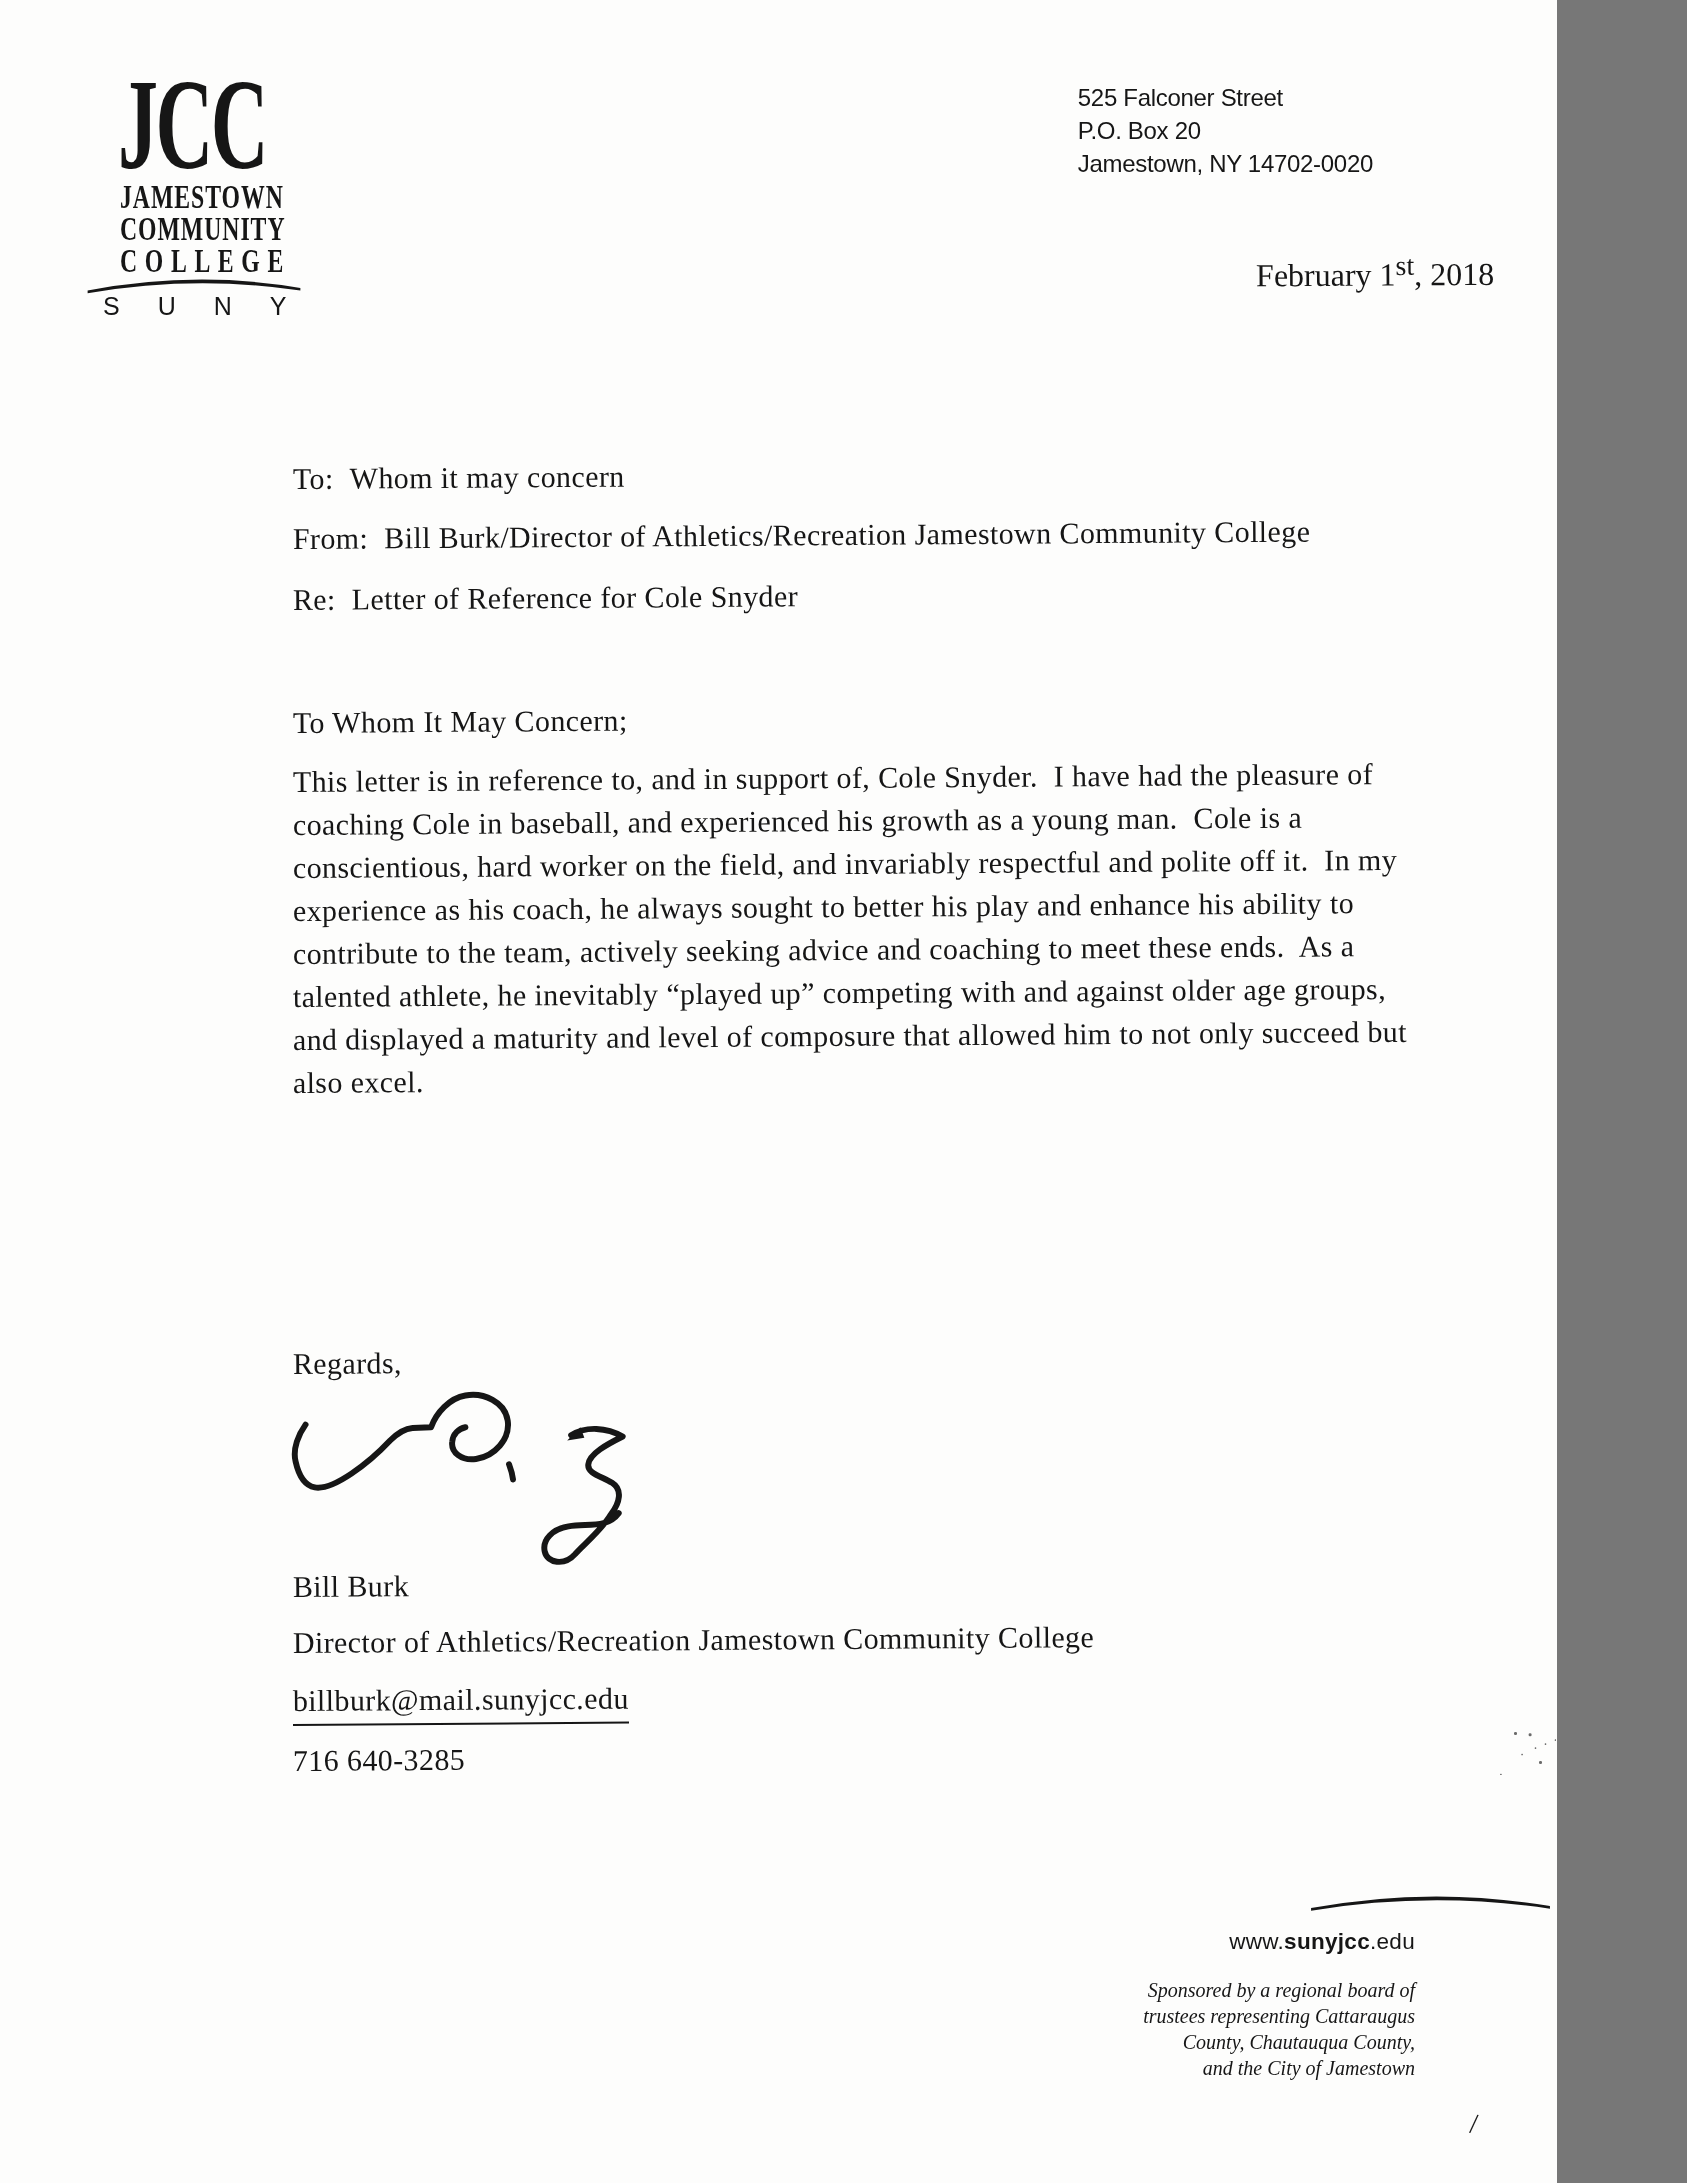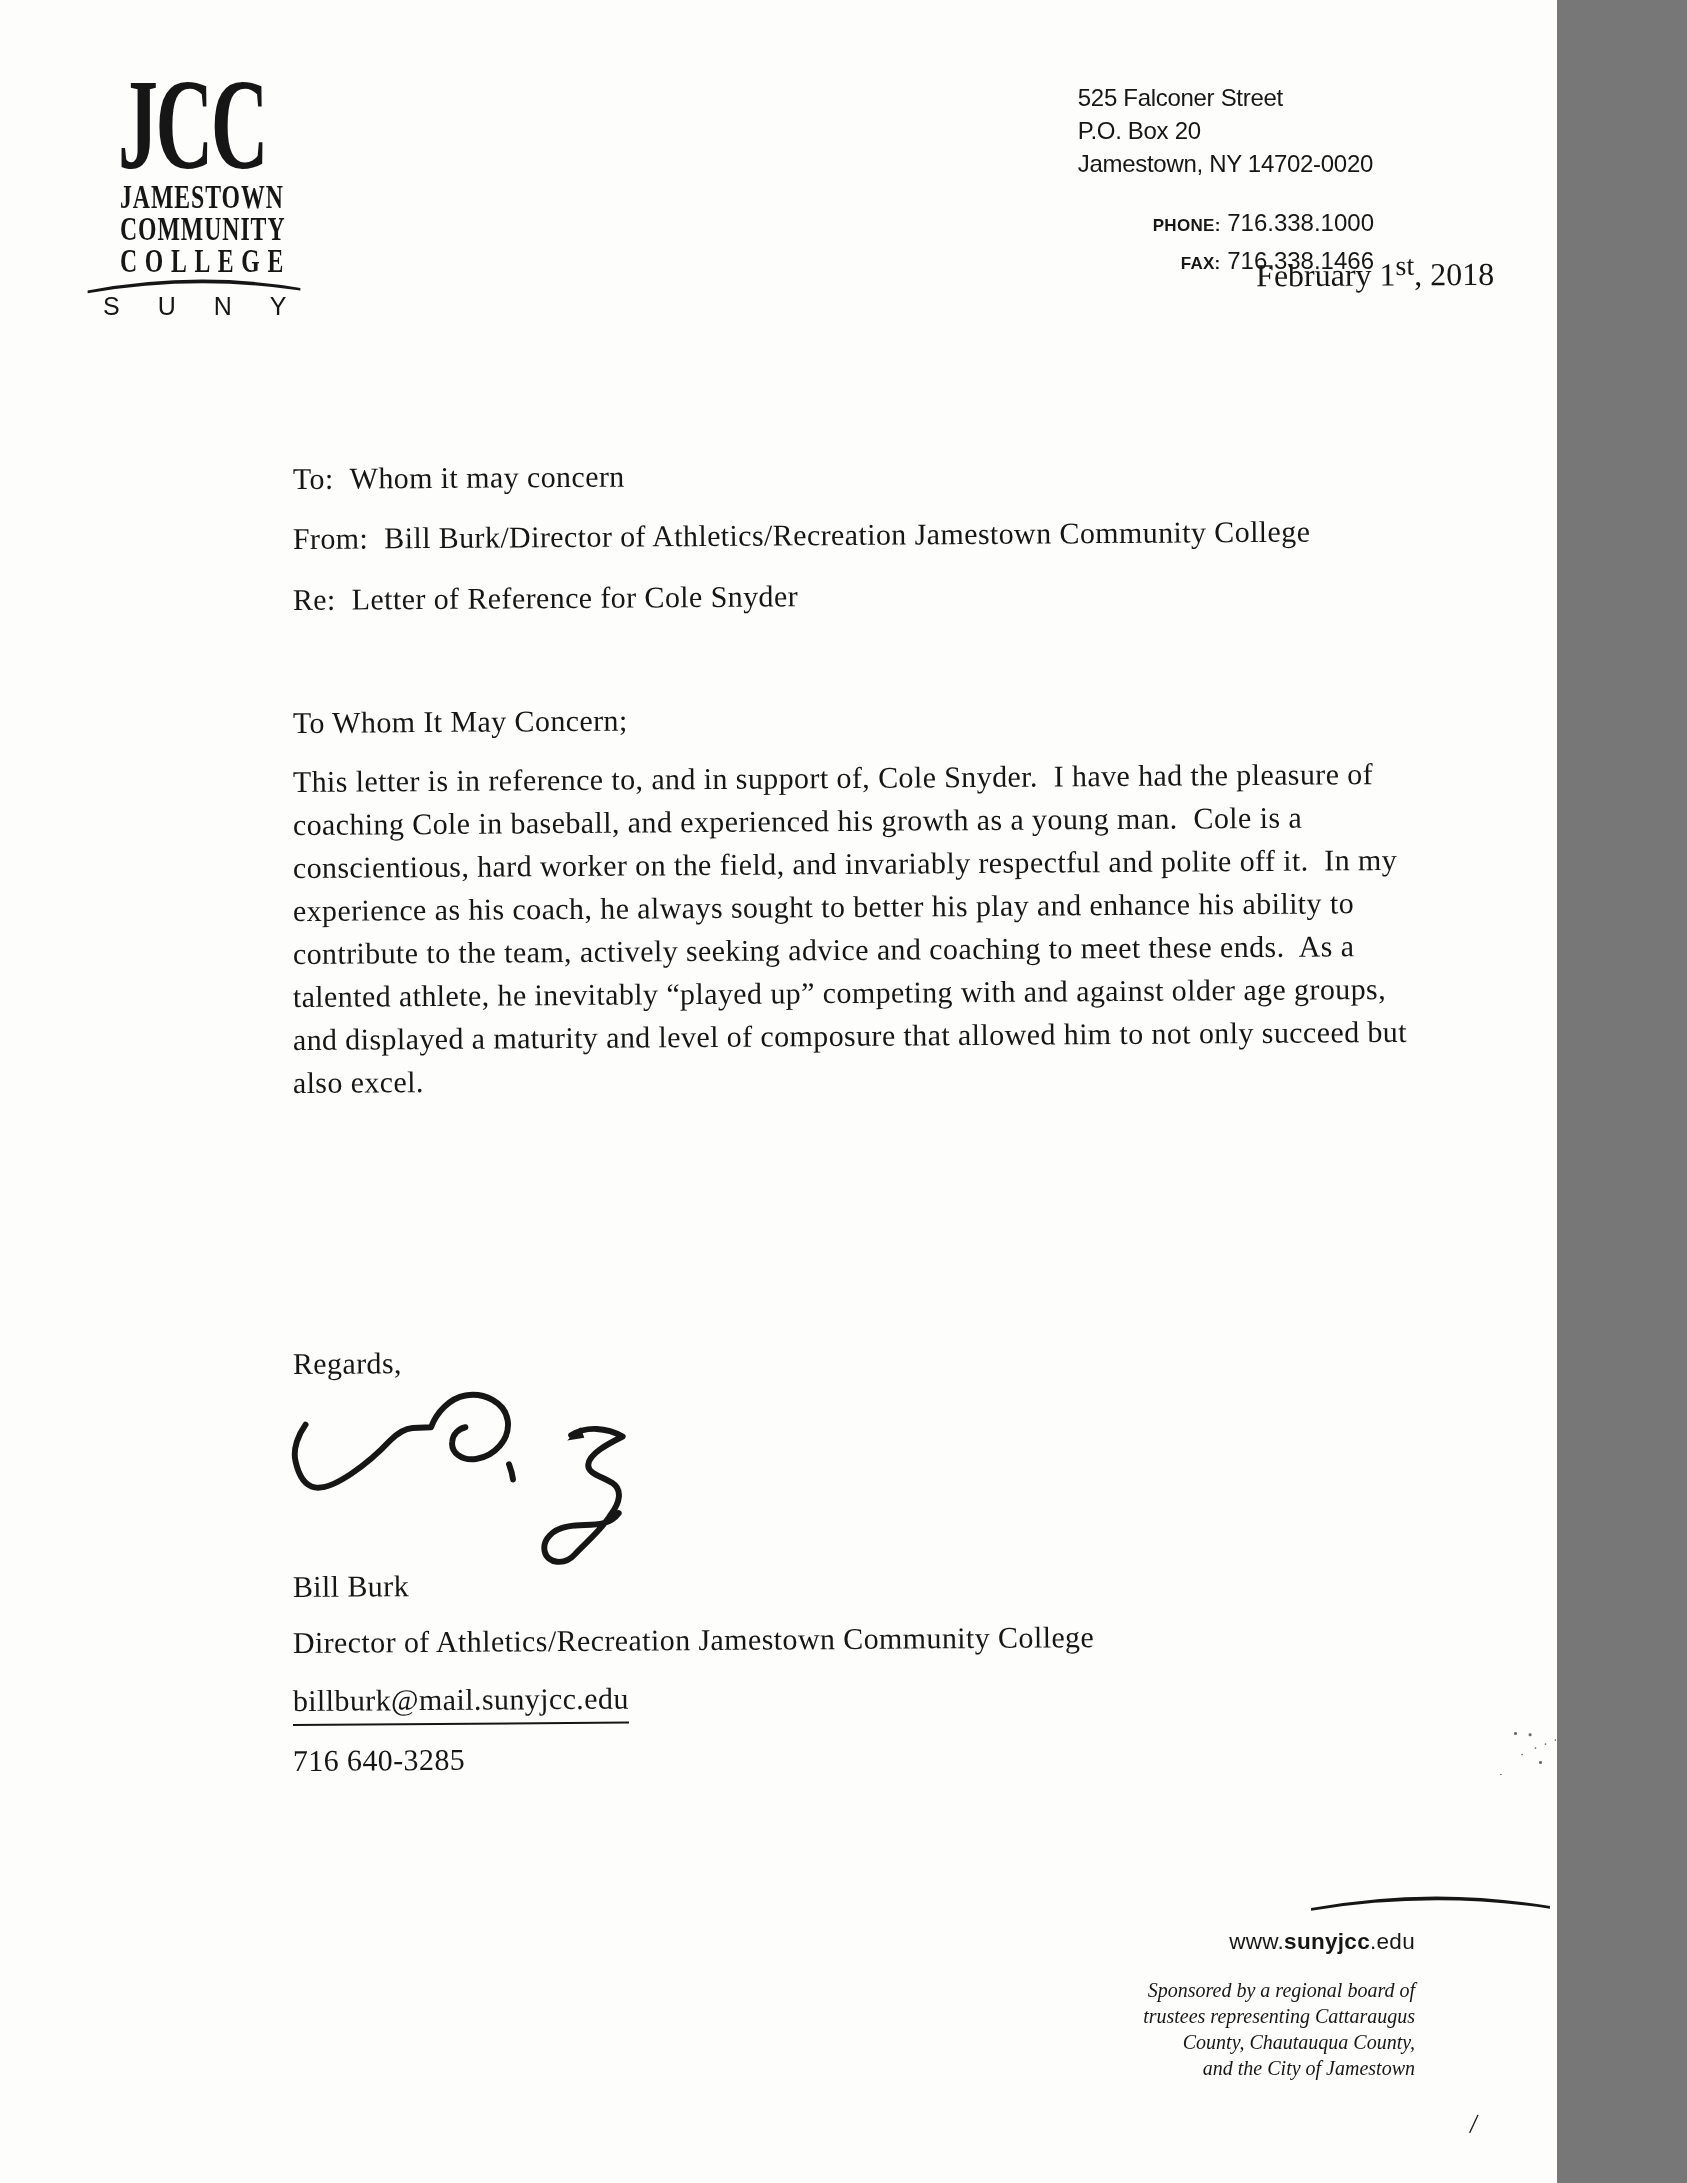--- a/index.html
+++ b/index.html
@@ -98,28 +98,20 @@
     <path class="ink-fill" d="M2,26 Q165,-2 324,22 L324,18 Q165,-9 2,22 Z"></path>
   </svg>
   <div class="abs logo-suny pre">SUNY</div>
 
   <div class="abs address-block">
     <div class="pre">525 Falconer Street</div>
     <div class="pre">P.O. Box 20</div>
     <div class="pre">Jamestown, NY 14702-0020</div>
   </div>
 
-  <div class="abs contact-block">
-    <div>
-      <span class="contact-label pre">PHONE:</span><span class="contact-value pre">716.338.1000</span>
-    </div>
-    <div>
-      <span class="contact-label pre">FAX:</span><span class="contact-value pre">716.338.1466</span>
-    </div>
-  </div>
 
   <div class="abs date-line">
     <span class="pre">February 1</span><span class="date-sup pre">st</span><span class="pre">, 2018</span>
   </div>
 
   <div class="abs memo-line memo-to tilt">
     <span class="pre">To:</span><span class="memo-value pre">Whom it may concern</span>
   </div>
   <div class="abs memo-line memo-from tilt">
     <span class="pre">From:</span><span class="memo-value pre">Bill Burk/Director of Athletics/Recreation Jamestown Community College</span>

